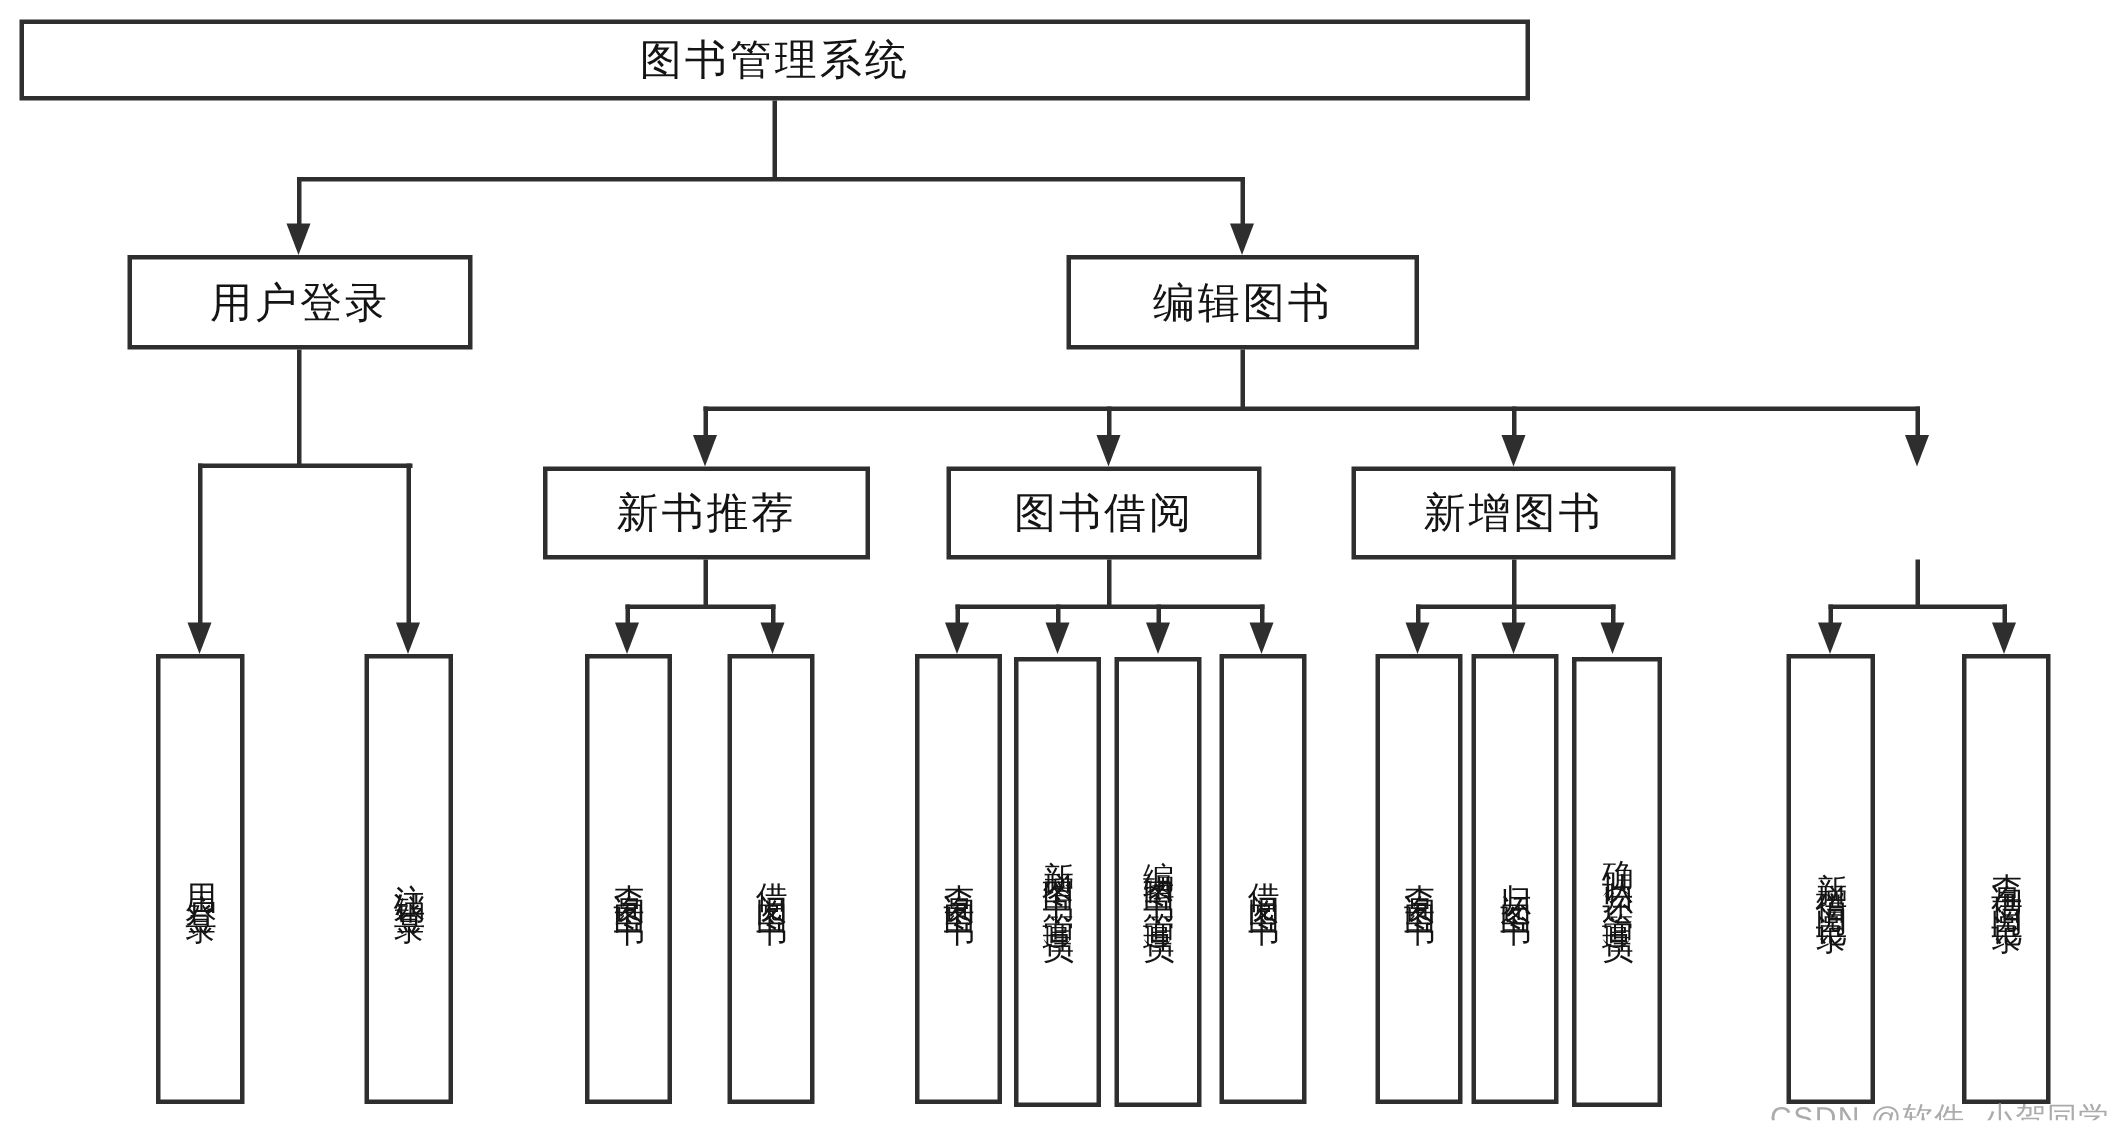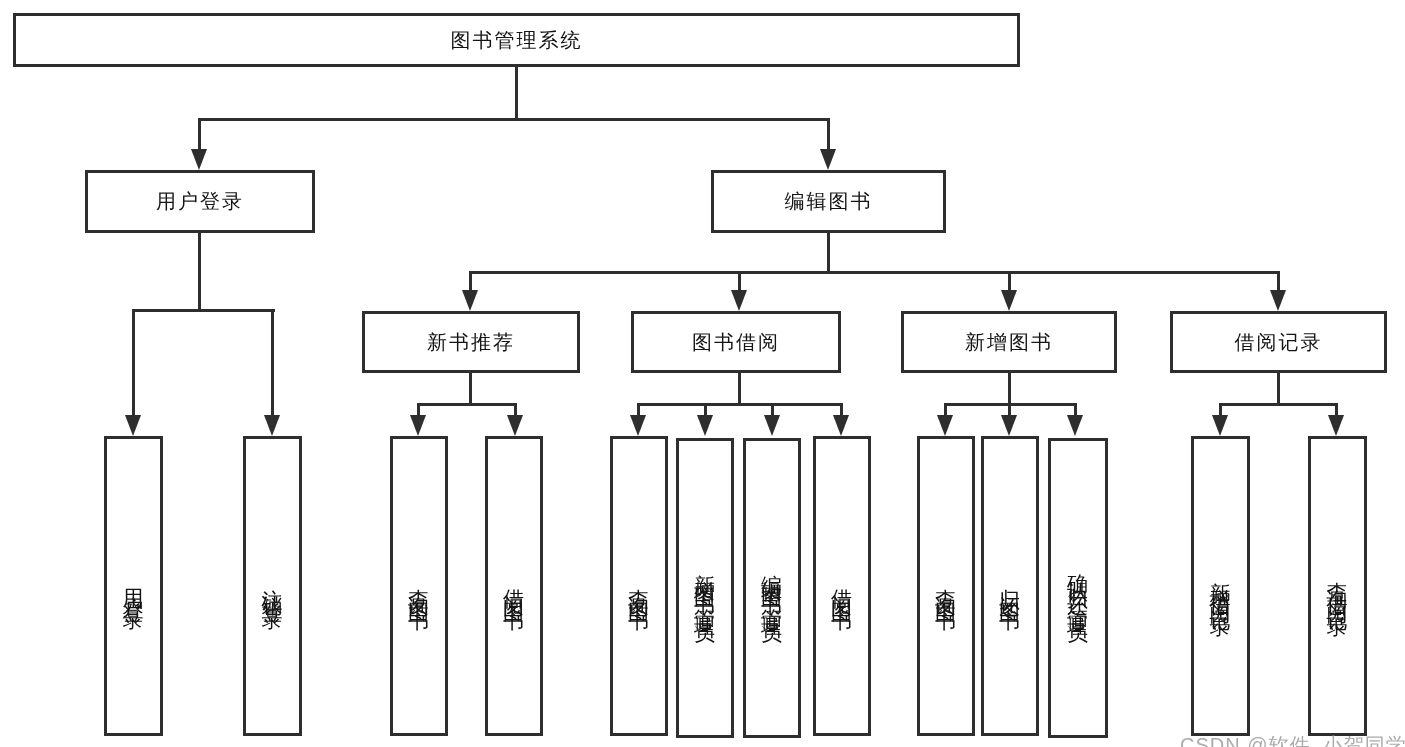--- a/index.html
+++ b/index.html
@@ -16,21 +16,21 @@
     color:var(--text);
   }
   .box{
     position:absolute;
     box-sizing:border-box;
     border:3px solid var(--line);
     background:#ffffff;
     display:flex;
     align-items:center;
     justify-content:center;
-    font-size:20px;
+    font-size:28px;
     letter-spacing:2px;
     color:var(--text);
   }
   .leaf{
     font-size:21px;
   }
   .vt{
     writing-mode:vertical-rl;
     letter-spacing:7px;
     line-height:1;
@@ -76,23 +76,20 @@
   </div>
 
   <div class="box" style="left:631px;top:311px;width:210px;height:62px;">
     <span>图书借阅</span>
   </div>
 
   <div class="box" style="left:901px;top:311px;width:216px;height:62px;">
     <span>新增图书</span>
   </div>
 
-  <div class="box" style="left:1170px;top:311px;width:217px;height:62px;">
-    <span>借阅记录</span>
-  </div>
 
   <div class="box leaf" style="left:104px;top:436px;width:59px;height:300px;">
     <span class="vt">用户登录</span>
   </div>
 
   <div class="box leaf" style="left:243px;top:436px;width:59px;height:300px;">
     <span class="vt">注销登录</span>
   </div>
 
   <div class="box leaf" style="left:390px;top:436px;width:58px;height:300px;">

